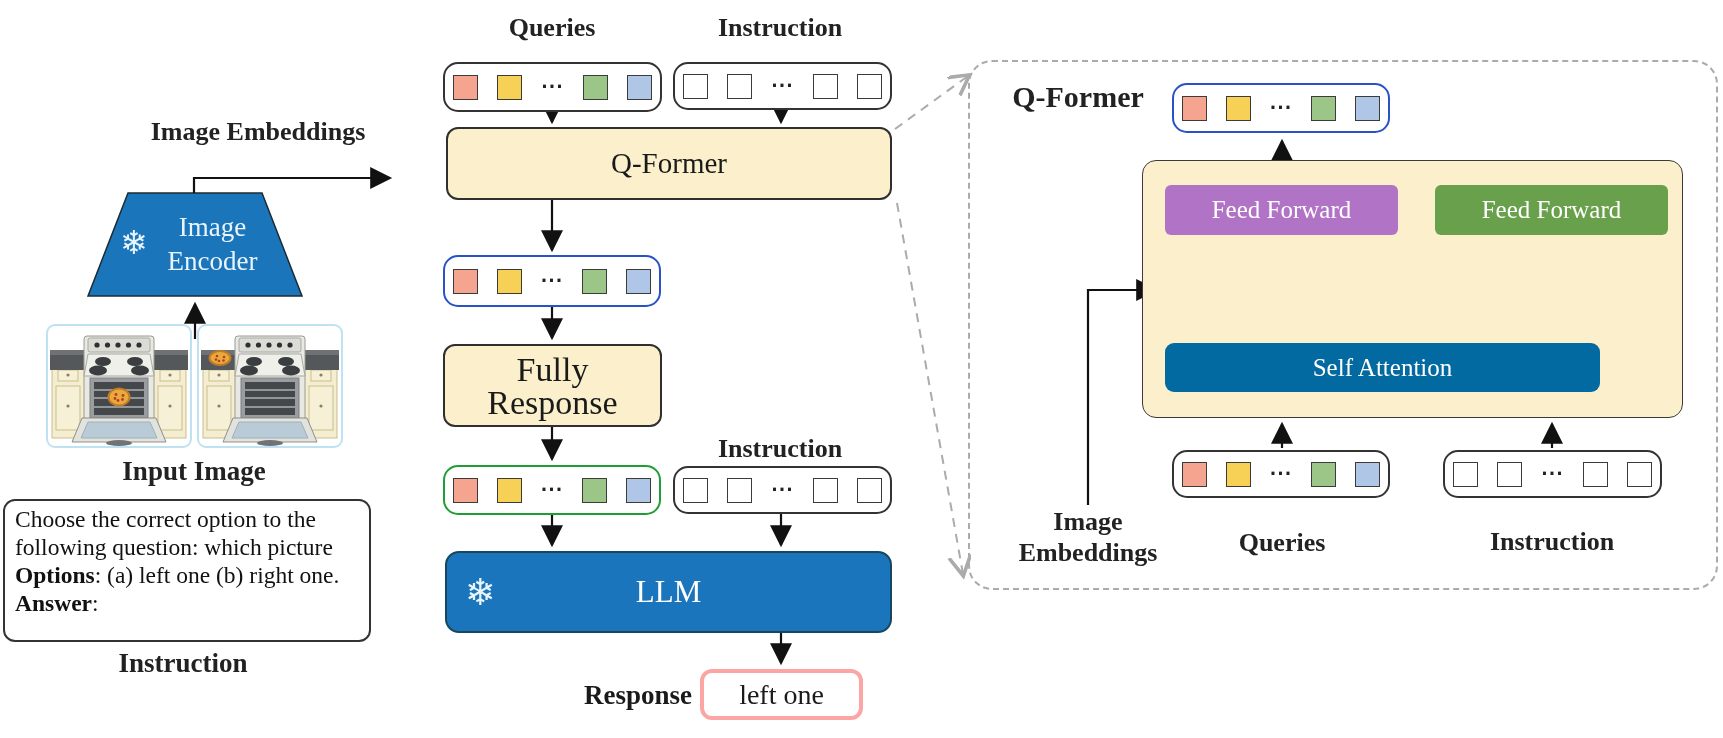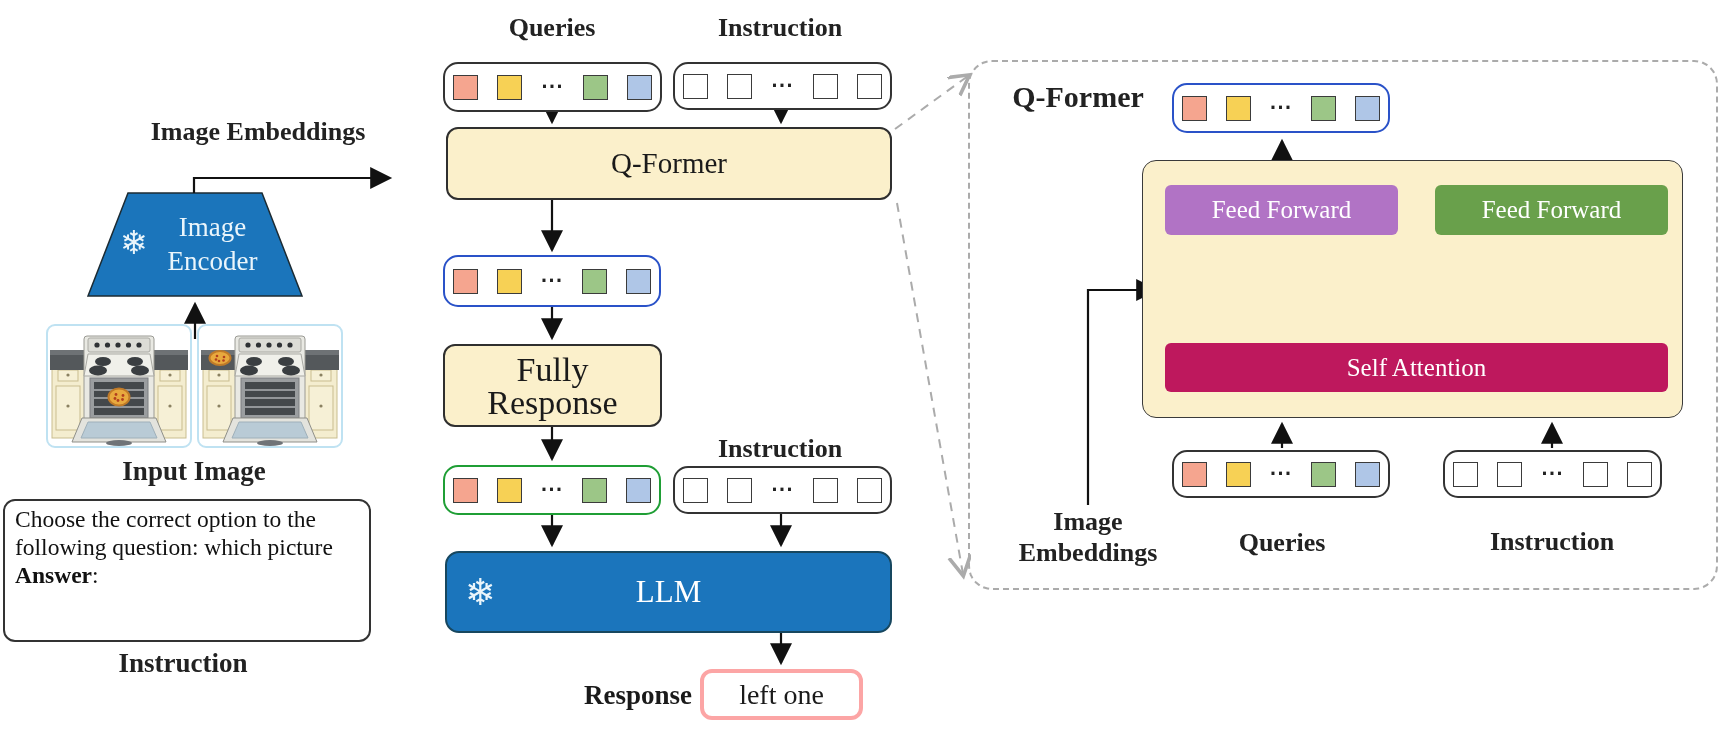--- a/index.html
+++ b/index.html
@@ -172,20 +172,21 @@
     <polygon points="42,98 104,98 111,114 35,114" fill="#B9CBD6" stroke="#9FB0BA"></polygon>
     <ellipse cx="73" cy="119" rx="13" ry="3" fill="#6F7377"></ellipse>
   </svg>
 
   <div class="abs lbl" style="left:194px;top:456px;font-size:27px;">Input Image</div>
 
   <div class="abs itext" style="left:3px;top:499px;width:368px;height:143px;border:2px solid #333;
        border-radius:12px;background:#fff;padding:4px 10px;">
     <div>Choose the correct option to the</div>
     <div>following question: which picture</div>
+    <div><b>Options</b><span>: (a) left one (b) right one.</span></div>
     <div><b>Answer</b><span>:</span></div>
   </div>
   <div class="abs lbl" style="left:183px;top:648px;font-size:27px;">Instruction</div>
 
   <div class="abs lbl" style="left:552px;top:13px;">Queries</div>
   <div class="abs lbl" style="left:780px;top:13px;">Instruction</div>
 
   <div class="abs tokbox" style="left:443px;top:62px;width:219px;height:50px;">
       <span class="tok" style="background: rgb(245, 165, 143);"></span>
       <span class="tok" style="background: rgb(247, 209, 85);"></span>
@@ -254,21 +255,21 @@
       <span class="dots">···</span>
       <span class="tok" style="background: rgb(156, 198, 135);"></span>
       <span class="tok" style="background: rgb(175, 198, 231);"></span>
     </div>
 
   <div class="abs" style="left:1142px;top:160px;width:541px;height:258px;background:#FBF0CB;
        border:1.5px solid #3a3a3a;border-radius:14px;"></div>
 
   <div class="abs block" style="left: 1165px; top: 185px; width: 233px; height: 50px; background: rgb(177, 115, 197);">Feed Forward</div>
   <div class="abs block" style="left: 1435px; top: 185px; width: 233px; height: 50px; background: rgb(105, 160, 75);">Feed Forward</div>
-  <div class="abs block" style="left: 1165px; top: 343px; width: 503px; height: 49px; background: #be185d;">Self Attention</div>
+  <div class="abs block" style="left: 1165px; top: 343px; width: 435px; height: 49px; background: #0369a1; border-radius: 9px;">Self Attention</div>
 
   <div class="abs tokbox" style="left:1172px;top:450px;width:218px;height:48px;">
       <span class="tok" style="background: rgb(245, 165, 143);"></span>
       <span class="tok" style="background: rgb(247, 209, 85);"></span>
       <span class="dots">···</span>
       <span class="tok" style="background: rgb(156, 198, 135);"></span>
       <span class="tok" style="background: rgb(175, 198, 231);"></span>
     </div>
   <div class="abs tokbox" style="left:1443px;top:450px;width:219px;height:48px;">
       <span class="tok" style="background: rgb(255, 255, 255);"></span>

